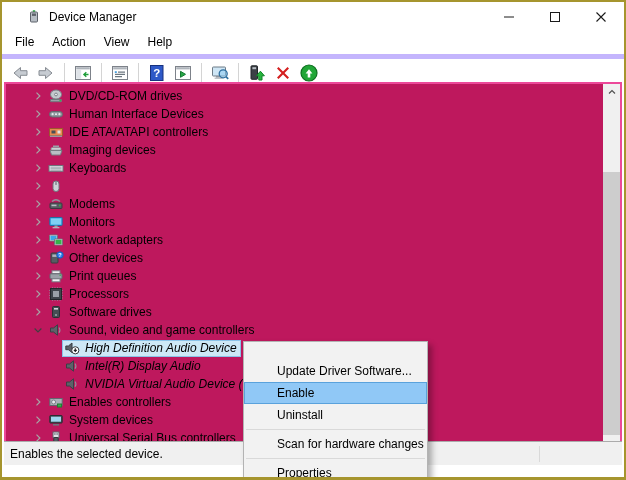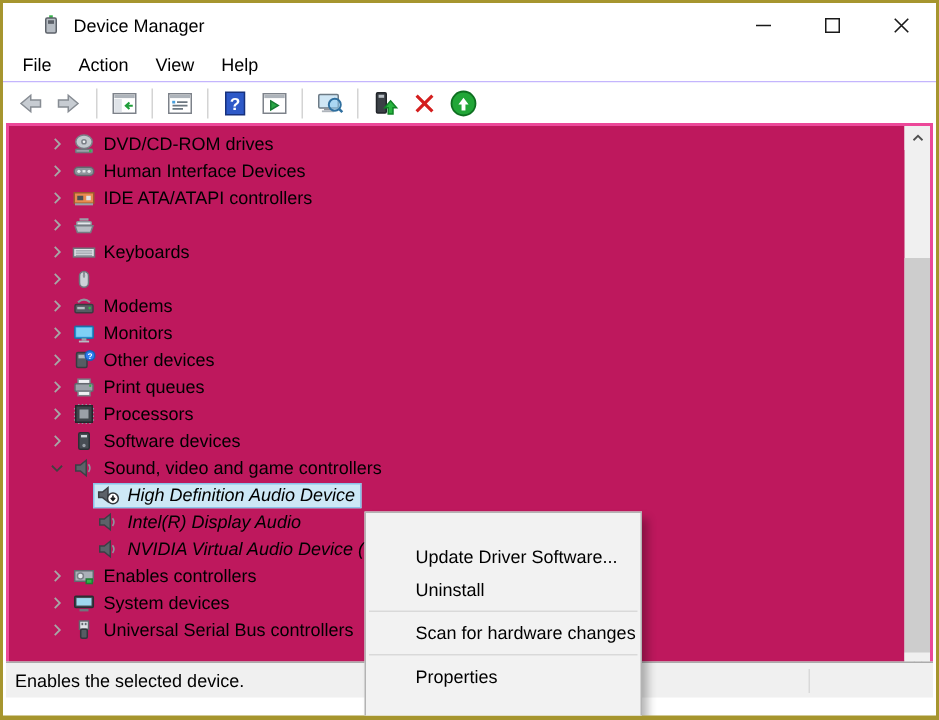--- a/index.html
+++ b/index.html
@@ -6,21 +6,21 @@
   body{width:626px;height:480px;font-family:"Liberation Sans","DejaVu Sans",sans-serif;font-size:12px;color:#000;-webkit-font-smoothing:antialiased;}
   .window{position:relative;width:626px;height:480px;box-sizing:border-box;background:#fff;
           border:2px solid var(--window-border,#a6952e);border-bottom-width:3px;overflow:hidden;}
   
   .titlebar{height:30px;display:flex;align-items:center;position:relative;background:#fff;}
   .app-icon{margin-left:24px;width:16px;height:16px;flex:0 0 auto;}
   .title-text{margin-left:7px;font-size:12px;}
   .win-controls{position:absolute;right:0;top:0;height:30px;display:flex;}
   .win-btn{width:46px;height:30px;display:flex;align-items:center;justify-content:center;background:transparent;border:0;padding:0;}
   
-  .menubar{height:22px;display:flex;align-items:center;padding-left:4px;background:#fff;border-bottom:1px solid #c4b5fd;}
+  .menubar{height:22px;display:flex;align-items:flex-start;padding-left:4px;background:#fff;border-bottom:5px solid #c4b5fd;}
   .menu-item{padding:3px 9px;cursor:default;}
   
   .toolbar{height:27px;display:flex;align-items:center;padding-left:5px;background:#fff;}
   .tb-btn{width:24px;height:24px;display:flex;align-items:center;justify-content:center;border:0;background:transparent;padding:0;margin:0 1px;}
   .tb-sep{width:1px;height:20px;background:#d4d4d4;margin:0 5px;}
   
   .tree-panel{position:absolute;top:80px;left:2px;right:2px;bottom:24px;background:#be185d;border:2px solid #ec4899;overflow:hidden;}
   .tree-rows{position:absolute;top:3px;left:0;right:17px;}
   .tree-row{height:18px;display:flex;align-items:center;white-space:nowrap;overflow:hidden;}
   .tree-row.lvl0{padding-left:24px;}
@@ -249,20 +249,21 @@
             </svg>
           </span>
           <span class="row-content">
             <span class="tree-icon">
               <svg width="16" height="16" viewBox="0 0 16 16">
                 <rect x="5" y="3.5" width="6" height="1.6" fill="#9ba1a9"></rect>
                 <rect x="3.2" y="5.8" width="9.6" height="2.2" rx="0.6" fill="#e4e8ec" stroke="#8d939a"></rect>
                 <path d="M2 8.5 h12 l-1.6 4.5 h-8.8 z" fill="#b9bec5" stroke="#767b83"></path>
               </svg>
             </span>
+            <span class="tree-label">Imaging devices</span>
           </span>
         </div>
         <div class="tree-row lvl0">
           <span class="expander">
             <svg width="12" height="12" viewBox="0 0 16 16">
               <path d="M6 3.5 l4.5 4.5 L6 12.5" fill="none" stroke="#a7a7a7" stroke-width="1.6"></path>
             </svg>
           </span>
           <span class="row-content">
             <span class="tree-icon">
@@ -328,20 +329,38 @@
         </div>
         <div class="tree-row lvl0">
           <span class="expander">
             <svg width="12" height="12" viewBox="0 0 16 16">
               <path d="M6 3.5 l4.5 4.5 L6 12.5" fill="none" stroke="#a7a7a7" stroke-width="1.6"></path>
             </svg>
           </span>
           <span class="row-content">
             <span class="tree-icon">
               <svg width="16" height="16" viewBox="0 0 16 16">
+                <rect x="1.5" y="3" width="8" height="6" rx="0.6" fill="#dfe3e8" stroke="#70757d"></rect>
+                <rect x="2.4" y="3.9" width="6.2" height="4.2" fill="#39a7e8"></rect>
+                <rect x="6.5" y="7" width="8" height="6" rx="0.6" fill="#dfe3e8" stroke="#70757d"></rect>
+                <rect x="7.4" y="7.9" width="6.2" height="4.2" fill="#35b24a"></rect>
+              </svg>
+            </span>
+            <span class="tree-label">Network adapters</span>
+          </span>
+        </div>
+        <div class="tree-row lvl0">
+          <span class="expander">
+            <svg width="12" height="12" viewBox="0 0 16 16">
+              <path d="M6 3.5 l4.5 4.5 L6 12.5" fill="none" stroke="#a7a7a7" stroke-width="1.6"></path>
+            </svg>
+          </span>
+          <span class="row-content">
+            <span class="tree-icon">
+              <svg width="16" height="16" viewBox="0 0 16 16">
                 <rect x="3" y="3" width="7" height="10" rx="1" fill="#565c63" stroke="#383c41"></rect>
                 <rect x="4.3" y="4.5" width="4.4" height="2.4" fill="#aeb5bc"></rect>
                 <circle cx="12" cy="5" r="3.2" fill="#2d7ff0" stroke="#1c5cb4"></circle>
                 <text x="12" y="7.3" font-size="5.5" font-weight="bold" fill="#fff" text-anchor="middle" font-family="Liberation Sans, sans-serif">?</text>
               </svg>
             </span>
             <span class="tree-label">Other devices</span>
           </span>
         </div>
         <div class="tree-row lvl0">
@@ -386,21 +405,21 @@
             </svg>
           </span>
           <span class="row-content">
             <span class="tree-icon">
               <svg width="16" height="16" viewBox="0 0 16 16">
                 <rect x="4.5" y="2.5" width="7" height="11" rx="1" fill="#474d54" stroke="#2b2f34"></rect>
                 <rect x="6" y="4" width="4" height="1.6" fill="#cfd5db"></rect>
                 <circle cx="8" cy="11" r="1.1" fill="#9aa0a8"></circle>
               </svg>
             </span>
-            <span class="tree-label">Software devices</span>
+            <span class="tree-label">Software drives</span>
           </span>
         </div>
         <div class="tree-row lvl0">
           <span class="expander">
             <svg width="12" height="12" viewBox="0 0 16 16">
               <path d="M3.5 6 l4.5 4.5 L12.5 6" fill="none" stroke="#404040" stroke-width="1.6"></path>
             </svg>
           </span>
           <span class="row-content">
             <span class="tree-icon">
@@ -519,20 +538,21 @@
   </div>
 
   <div class="statusbar">
     <span>Enables the selected device.</span>
   <div class="status-divider" style="left: 403px;"></div>
       <div class="status-divider" style="left: 535px;"></div>
     </div>
 
   <div class="context-menu">
       <div class="cm-item">Update Driver Software...</div>
+      <div class="cm-item hl">Enable</div>
       <div class="cm-item">Uninstall</div>
       <div class="cm-sep"></div>
       <div class="cm-item">Scan for hardware changes</div>
       <div class="cm-sep"></div>
       <div class="cm-item bold">Properties</div>
     </div>
 
 </div>
 
 </body></html>

